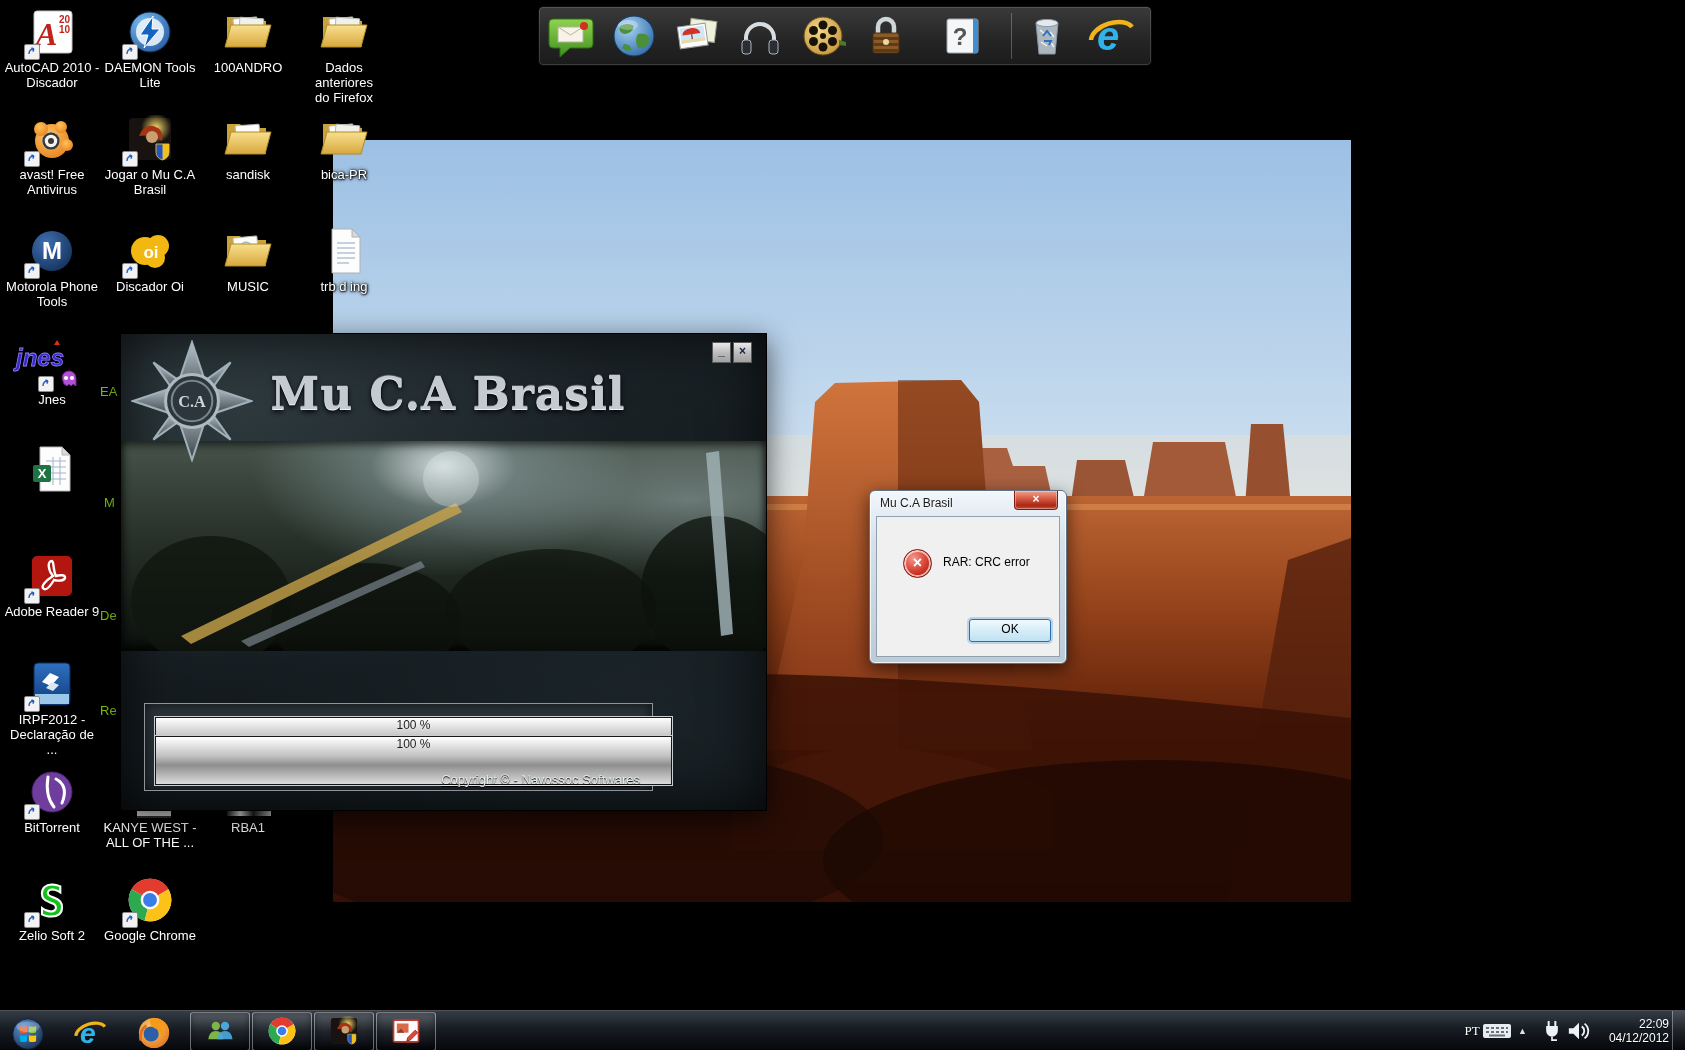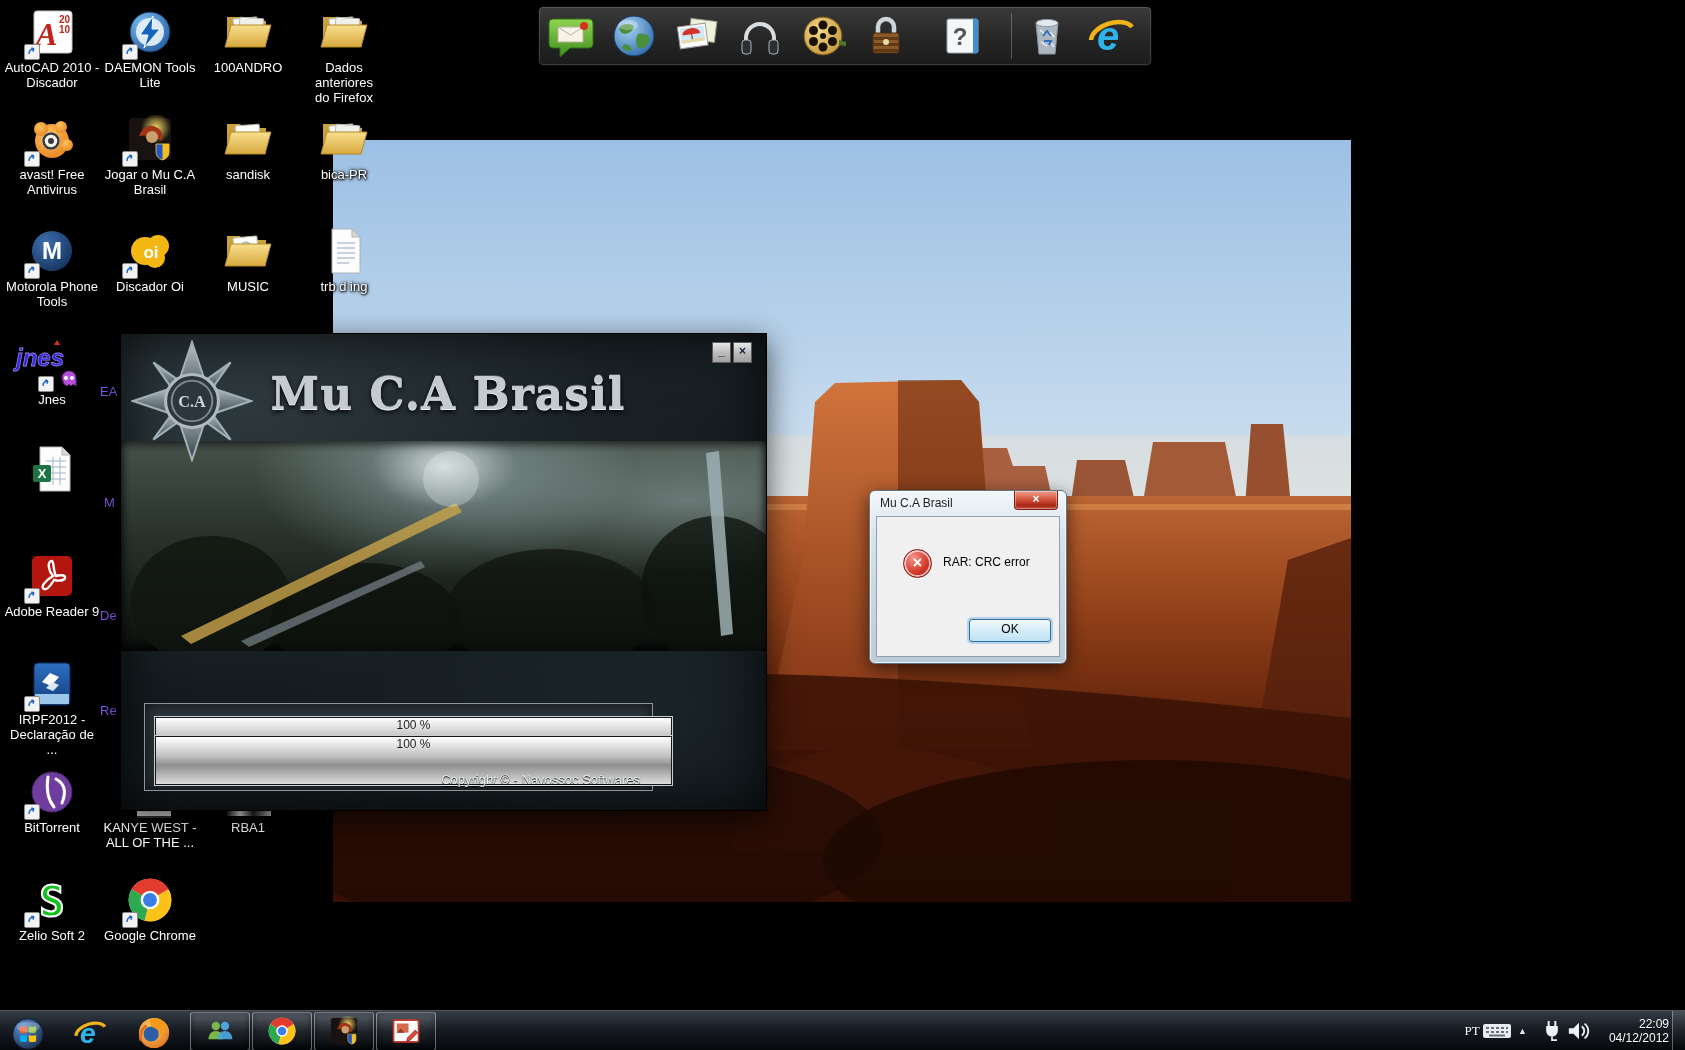--- a/index.html
+++ b/index.html
@@ -12,21 +12,21 @@
   #wallpaper svg{display:block;}
 
   
   .cell{position:absolute;width:96px;text-align:center;z-index:3;}
   .ig{position:relative;width:50px;height:50px;margin:0 auto 2px auto;}
   .ig svg{display:block;margin:0 auto;}
   .lab{color:#fff;font-size:13px;line-height:15px;
        text-shadow:0 1px 2px #000,1px 0 2px #000,0 0 4px #000;}
   .sc{position:absolute;left:-3px;bottom:-2px;width:14px;height:14px;background:#f2f2f2;
       border:1px solid #8a8a8a;border-radius:2px;}
-  .frag{position:absolute;z-index:2;color:#8b5cf6;font-size:13px;
+  .frag{position:absolute;z-index:2;color:#84cc16;font-size:13px;
         text-shadow:0 1px 2px #000;}
   .sliver{position:absolute;z-index:2;}
 
   
   #dock{left:538px;top:6px;width:612px;height:58px;z-index:6;
         background:linear-gradient(180deg,#3a3a3a,#242424 60%,#1b1b1b);
         border:1px solid #0a0a0a;box-shadow:inset 0 0 0 1px rgba(255,255,255,.14),0 2px 6px rgba(0,0,0,.6);
         border-radius:5px;}
   .dockit{position:absolute;top:5px;width:48px;height:48px;}
   .docksep{position:absolute;top:6px;width:1px;height:46px;background:rgba(255,255,255,.25);}

